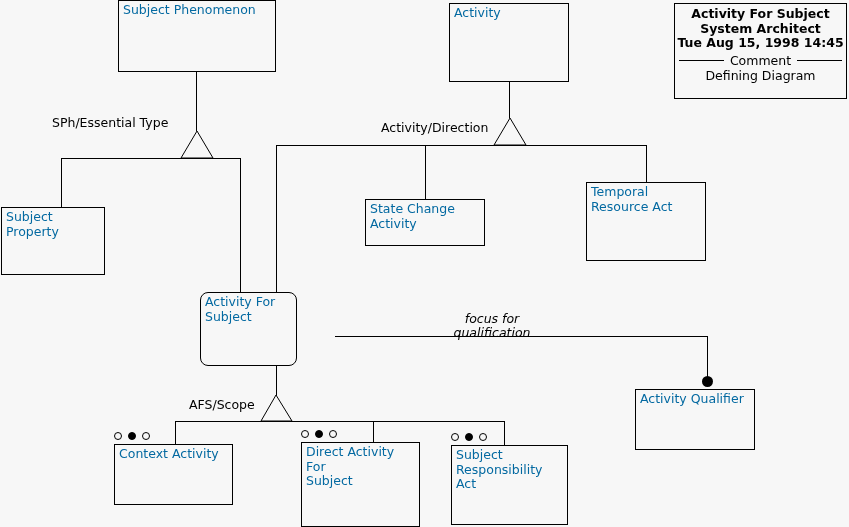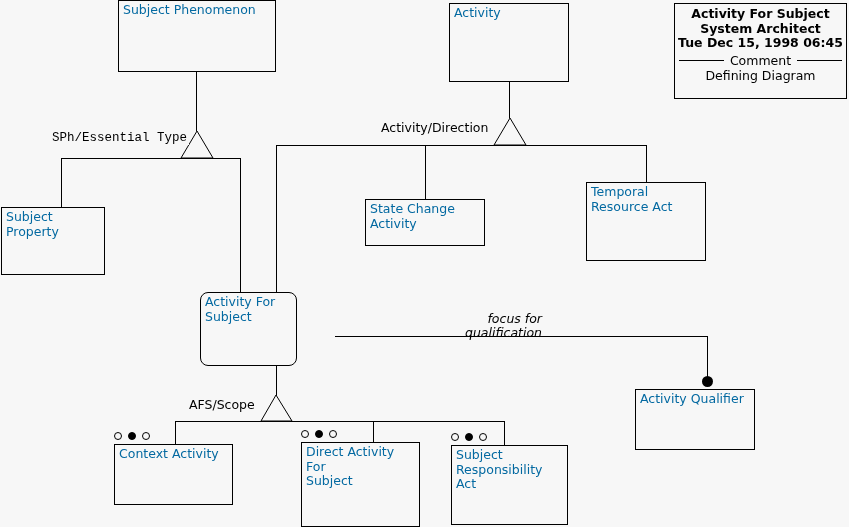--- a/index.html
+++ b/index.html
@@ -121,21 +121,21 @@
 
 <div id="canvas">
 
   <div class="edge v" style="left:196px; top:72px; height:59px;"></div>
   <svg class="tri" style="left:180px; top:130px; width:34px; height:29px;">
     <polygon points="17,1 33,28 1,28" fill="#f7f7f7" stroke="#000000" stroke-width="1"></polygon>
   </svg>
   <div class="edge h" style="left:61px; top:158px; width:180px;"></div>
   <div class="edge v" style="left:61px; top:158px; height:49px;"></div>
   <div class="edge v" style="left:240px; top:158px; height:135px;"></div>
-  <div class="edge-label" style="left:50px; top:131px;font-family:Liberation Mono, monospace;">SPh/Essential Type</div>
+  <div class="edge-label" style="left:50px; top:116px;">SPh/Essential Type</div>
 
   <div class="edge v" style="left:509px; top:82px; height:36px;"></div>
   <svg class="tri" style="left:493px; top:117px; width:34px; height:29px;">
     <polygon points="17,1 33,28 1,28" fill="#f7f7f7" stroke="#000000" stroke-width="1"></polygon>
   </svg>
   <div class="edge h" style="left:276px; top:145px; width:371px;"></div>
   <div class="edge v" style="left:276px; top:145px; height:148px;"></div>
   <div class="edge v" style="left:425px; top:145px; height:55px;"></div>
   <div class="edge v" style="left:646px; top:145px; height:38px;"></div>
   <div class="edge-label" style="left:379px; top:121px;">Activity/Direction</div>
@@ -146,21 +146,21 @@
   </svg>
   <div class="edge h" style="left:175px; top:421px; width:330px;"></div>
   <div class="edge v" style="left:175px; top:421px; height:24px;"></div>
   <div class="edge v" style="left:373px; top:421px; height:22px;"></div>
   <div class="edge v" style="left:504px; top:421px; height:24px;"></div>
   <div class="edge-label" style="left:187px; top:398px;">AFS/Scope</div>
 
   <div class="edge h" style="left:335px; top:336px; width:373px;"></div>
   <div class="edge v" style="left:707px; top:336px; height:50px;"></div>
   <div class="dot" style="left:702px; top:376px;"></div>
-  <div class="edge-label italic" style="left:440px; top:312px; width:100px;text-align:right;">
+  <div class="edge-label italic" style="left:440px; top:312px; width:100px;">
     <div>focus for</div>
     <div>qualification</div>
   </div>
 
   <div class="node" style="left:118px; top:0px; width:158px; height:72px;">Subject Phenomenon</div>
 
   <div class="node" style="left:449px; top:3px; width:120px; height:79px;">Activity</div>
 
   <div class="node" style="left:1px; top:207px; width:104px; height:68px;">Subject Property</div>
 
@@ -197,20 +197,20 @@
 
   <div class="circle-row" style="left:451px; top:433px;">
     <span class="circ"></span>
     <span class="circ filled"></span>
     <span class="circ"></span>
   </div>
 
   <div id="title-block" style="left:674px; top:3px; width:173px; height:96px;">
     <div class="t-bold">Activity For Subject</div>
     <div class="t-bold">System Architect</div>
-    <div class="t-bold">Tue Dec 15, 1998  06:45</div>
+    <div class="t-bold">Tue Aug 15, 1998  14:45</div>
     <div class="comment-rule">
       <span>Comment</span>
     </div>
     <div class="t-plain">Defining Diagram</div>
   </div>
 
 </div>
 
 </body></html>

